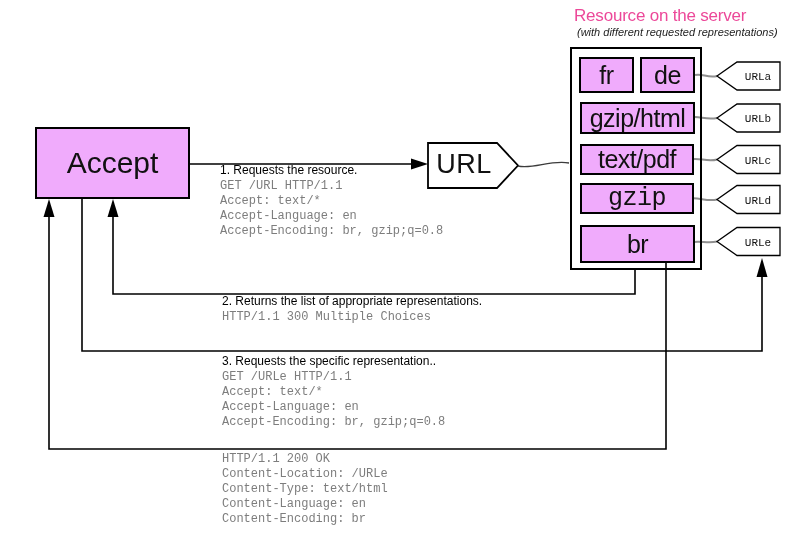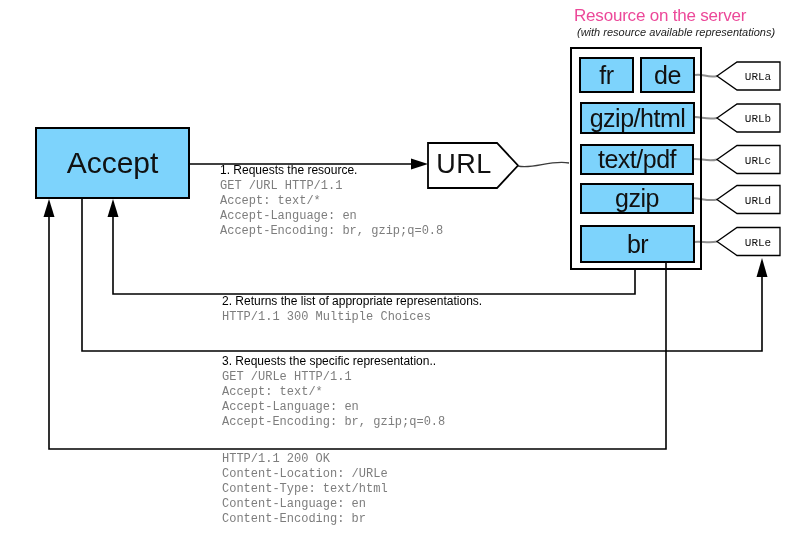--- a/index.html
+++ b/index.html
@@ -2,31 +2,31 @@
 <html><head>
 <meta charset="utf-8">
 <style>
   html,body{margin:0;padding:0;background:#ffffff;}
   .canvas{
     position:relative;width:801px;height:542px;background:#ffffff;
     font-family:"Liberation Sans",sans-serif;overflow:hidden;
   }
   .lines-svg{position:absolute;left:0;top:0;z-index:1;}
   .box{
-    position:absolute;z-index:2;background:#7dd3fc;border:2px solid #000;
+    position:absolute;z-index:2;background:#f0abfc;border:2px solid #000;
     display:flex;align-items:center;justify-content:center;color:#111;
   }
   .client-box{left:35px;top:127px;width:151px;height:68px;font-size:30px;}
   .server-box{left:570px;top:47px;width:128px;height:219px;background:transparent;}
   .rep-box{font-size:25px;letter-spacing:-0.5px;}
   .rep-fr{left:579px;top:57px;width:51px;height:32px;}
   .rep-de{left:640px;top:57px;width:51px;height:32px;}
   .rep-html{left:580px;top:102px;width:111px;height:28px;}
   .rep-pdf{left:580px;top:144px;width:110px;height:27px;}
-  .rep-gzip{left:580px;top:183px;width:110px;height:27px;}
+  .rep-gzip{left:580px;top:183px;width:110px;height:27px;font-family:Liberation Mono, monospace;}
   .rep-br{left:580px;top:225px;width:111px;height:34px;}
   .server-title{
     position:absolute;left:574px;top:6px;z-index:2;font-size:17px;color:#ec4899;
     white-space:nowrap;letter-spacing:-0.2px;
   }
   .server-subtitle{
     position:absolute;left:577px;top:26px;z-index:2;font-size:11px;font-style:italic;
     color:#222;white-space:nowrap;
   }
   .url-node-label{
@@ -89,21 +89,21 @@
     <text x="758" y="245.5" text-anchor="middle" class="tag-text">URLe</text>
   </svg>
 
   <div class="box client-box">
     <span>Accept</span>
   </div>
 
   <div class="url-node-label">URL</div>
 
   <div class="server-title">Resource on the server</div>
-  <div class="server-subtitle">(with resource available representations)</div>
+  <div class="server-subtitle">(with different requested representations)</div>
 
   <div class="box server-box"></div>
   <div class="box rep-box rep-fr">
     <span>fr</span>
   </div>
   <div class="box rep-box rep-de">
     <span>de</span>
   </div>
   <div class="box rep-box rep-html">
     <span>gzip/html</span>

